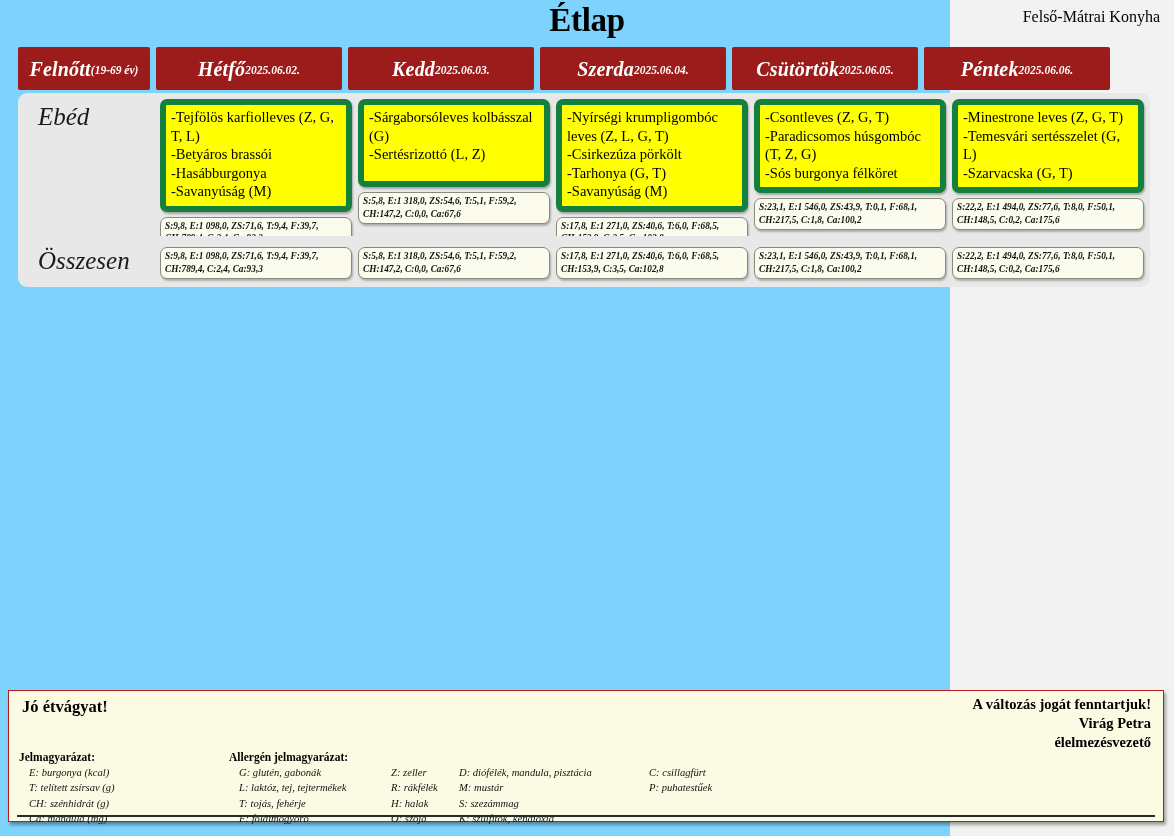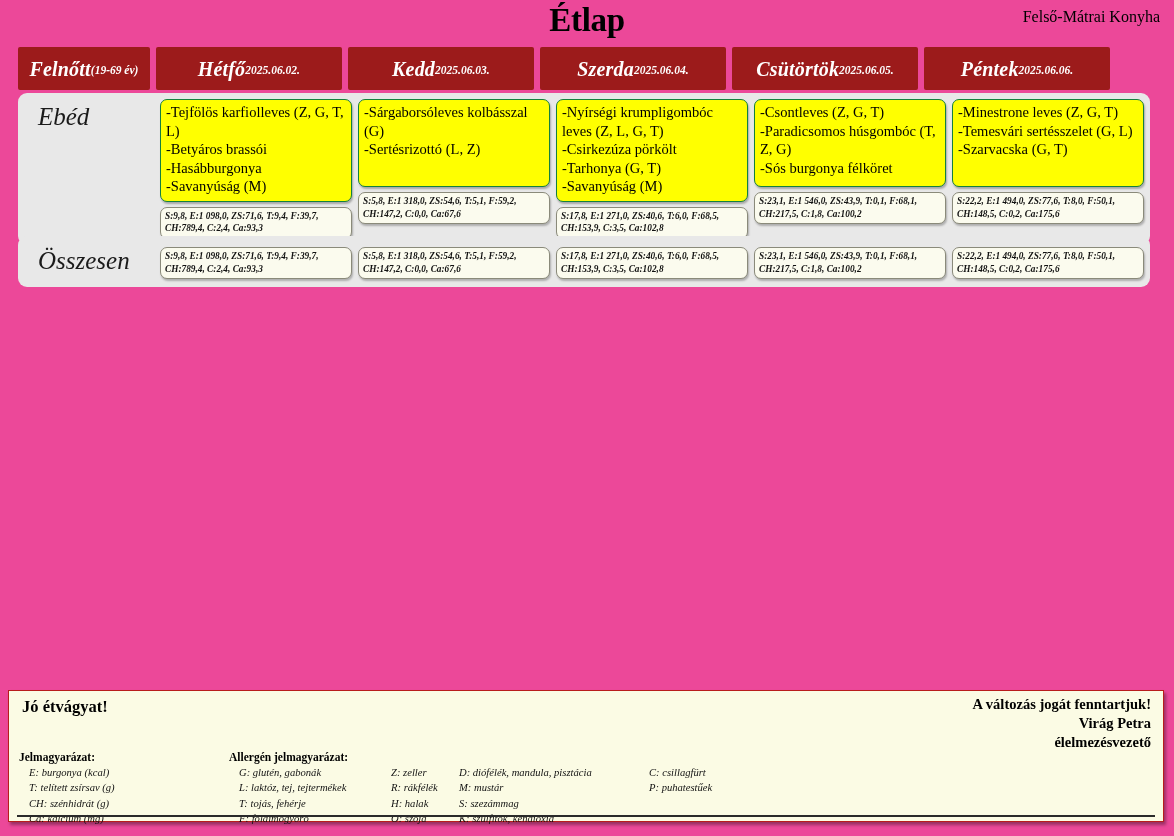--- a/index.html
+++ b/index.html
@@ -5,22 +5,22 @@
   * { box-sizing: border-box; }
   html, body {
     margin: 0; padding: 0;
     width: 1174px; height: 836px;
     background: #f2f2f2;
     font-family: "Liberation Serif", "DejaVu Serif", serif;
     overflow: hidden;
   }
   .page {
     position: relative;
-    width: 1174px; height: 836px;
-    background: #ec4899;
+    width: 950px; height: 836px;
+    background: #7dd3fc;
     text-decoration: underline;
   }
 
   
   .titlebar {
     position: absolute;
     left: 0; top: 0; width: 1174px; height: 40px;
   }
   .doc-title {
     position: absolute;
@@ -89,21 +89,21 @@
   }
   .day-col {
     width: 192px;
     flex: 0 0 192px;
     margin-right: 6px;
     display: flex;
     flex-direction: column;
   }
   .dish-card {
     background: #ffff00;
-    border: 1px solid #15803d;
+    border: 6px solid #15803d;
     border-radius: 7px;
     padding: 3px 5px 5px 5px;
     min-height: 88px;
     font-size: 14.5px;
     line-height: 1.28;
     color: #000;
     box-shadow: 1px 2px 2px rgba(0,0,0,0.28);
   }
   .dish-card .dish { display: block; white-space: normal; }
   .nutri-card {
@@ -309,21 +309,21 @@
     </div>
 
     <div class="legends">
       <div class="legend-group grp1">
         <div class="legend-title">Jelmagyarázat:</div>
         <div class="legend-cols">
           <div class="legend-col lc-w2">
             <div>E: burgonya (kcal)</div>
             <div>T: telített zsírsav (g)</div>
             <div>CH: szénhidrát (g)</div>
-            <div>Ca: kalcium (mg)</div>
+            <div>Ca: mandula (mg)</div>
           </div>
         </div>
       </div>
 
       <div class="legend-group grp2">
         <div class="legend-title">Allergén jelmagyarázat:</div>
         <div class="legend-cols">
           <div class="legend-col lc-w3">
             <div>G: glutén, gabonák</div>
             <div>L: laktóz, tej, tejtermékek</div>

